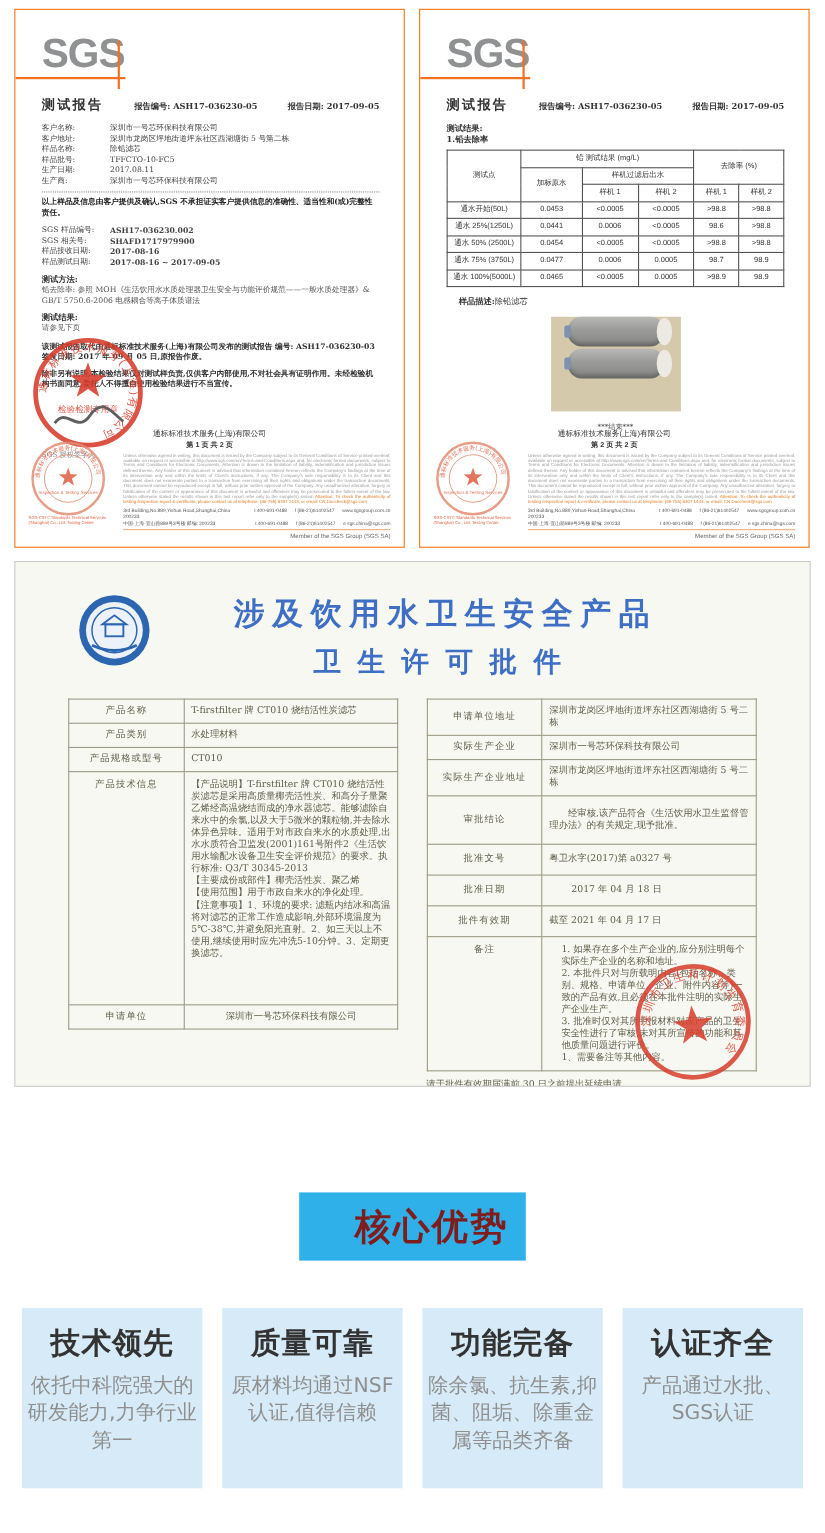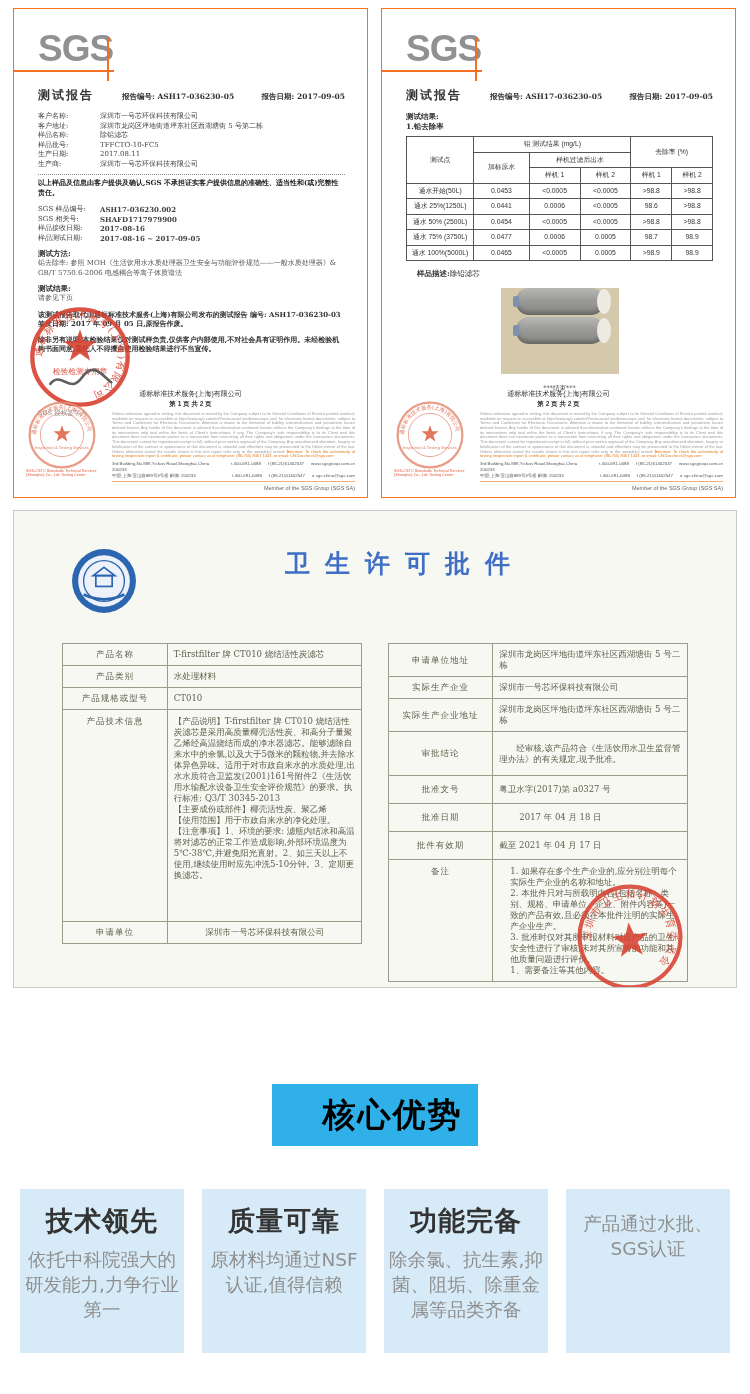--- a/index.html
+++ b/index.html
@@ -92,21 +92,21 @@
   .cert-table .tall { vertical-align:top; padding-top:6px; }
   .cert-indent { text-indent:17px; }
   .remark-item { text-indent:0; padding-left:11px; position:relative; }
   .cert-renewal { margin-top:6px; font-size:8.5px; }
   .cert-stamp { position:absolute; right:2px; top:238px; width:112px; height:112px; opacity:.85; transform:rotate(-6deg); }
 
   
   .banner {
     width:206px; height:62px; margin:96px auto 0 auto; background:#30b0e8;
     display:flex; align-items:center; justify-content:center;
-    color:#000000; font-size:33px; font-weight:bold; letter-spacing:2px;padding-left:35px;
+    color:#7f1d1d; font-size:33px; font-weight:bold; letter-spacing:2px;padding-left:35px;
   }
   .adv-row { display:flex; gap:18px; padding:0 20px; margin-top:43px;border-radius:32px; }
   .adv-card { flex:1; height:164px; background:#d6ebf7; text-align:center; padding:14px 5px 0 5px; overflow:hidden; }
   .adv-title { font-size:27px; font-weight:bold; color:#333; letter-spacing:1px; }
   .adv-desc { margin-top:8px; font-size:18.5px; line-height:25px; color:#8f8f8f; }
 </style>
 </head>
 <body>
 
 <div>
@@ -356,20 +356,21 @@
     <div class="cert-header">
       <svg class="cert-seal" viewBox="0 0 100 100">
         <circle cx="50" cy="50" r="47" fill="#2d66b0"></circle>
         <circle cx="50" cy="50" r="38" fill="#edf2fa"></circle>
         <circle cx="50" cy="50" r="30" fill="none" stroke="#2d66b0" stroke-width="2"></circle>
         <rect x="38" y="42" width="24" height="16" fill="none" stroke="#2d66b0" stroke-width="2.5"></rect>
         <path d="M34 42 L50 30 L66 42 Z" fill="none" stroke="#2d66b0" stroke-width="2.5"></path>
         <path d="M20 70 Q50 84 80 70" fill="none" stroke="#2d66b0" stroke-width="4"></path>
       </svg>
       <div class="cert-titles">
+        <div class="cert-t1">涉及饮用水卫生安全产品</div>
         <div class="cert-t2">卫生许可批件</div>
       </div>
     </div>
 
     <div class="cert-body">
 
       <div class="cert-col">
         <table class="cert-table">
           <tbody>
               <tr>
@@ -464,17 +465,18 @@
     </div>
     <div class="adv-card">
       <div class="adv-title">质量可靠</div>
       <div class="adv-desc">原材料均通过NSF认证,值得信赖</div>
     </div>
     <div class="adv-card">
       <div class="adv-title">功能完备</div>
       <div class="adv-desc">除余氯、抗生素,抑菌、阻垢、除重金属等品类齐备</div>
     </div>
     <div class="adv-card">
+      <div class="adv-title">认证齐全</div>
       <div class="adv-desc">产品通过水批、SGS认证</div>
     </div>
   </div>
 
 </div>
 
 </body></html>

